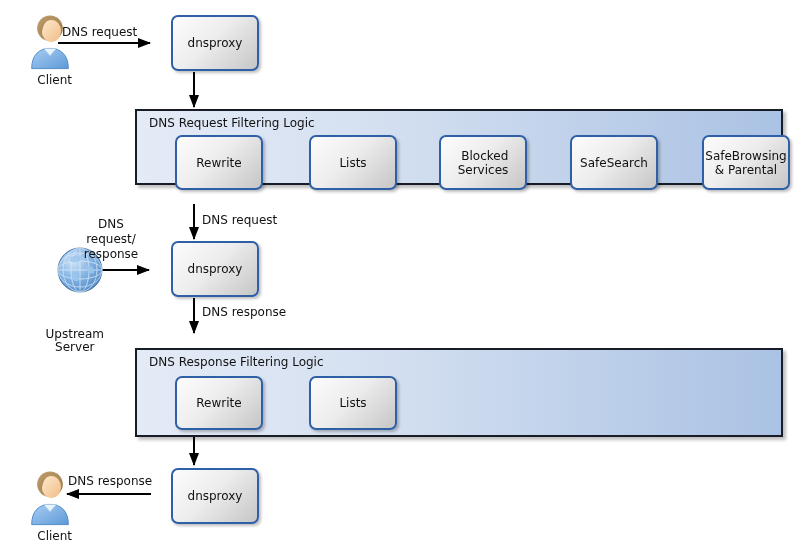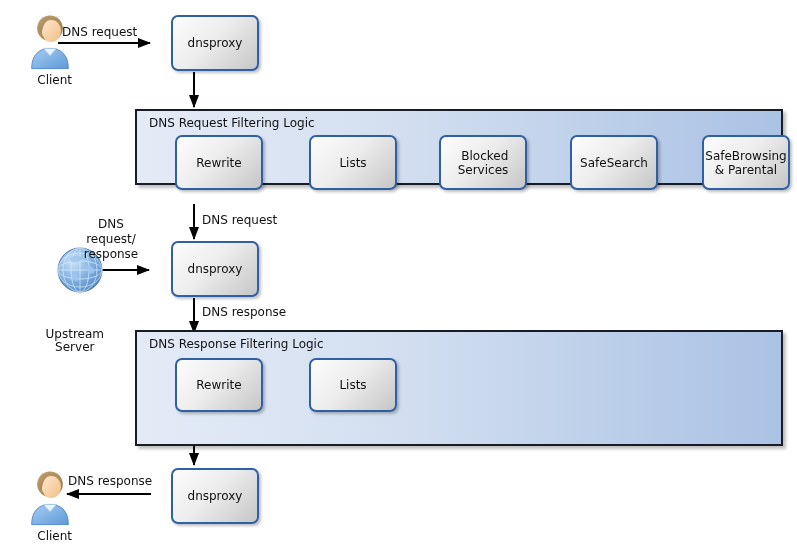--- a/index.html
+++ b/index.html
@@ -133,21 +133,21 @@
   <div class="edge-label" style="left:75px;top:217px;width:72px;text-align:center;">DNS
 request/
 response</div>
 
   <div class="node proxy" style="left:151px;top:241px;">
     <span>dnsproxy</span>
   </div>
 
   <div class="edge-label" style="left:202px;top:305px;">DNS response</div>
 
-  <div class="container" style="top:330px;height:116px;">
+  <div class="container" style="top:348px;height:89px;">
     <div class="container-title">DNS Response Filtering Logic</div>
     <div class="node step" style="left:18px;top:26px;height:54px;"><span>Rewrite</span></div>
     <div class="node step" style="left:152px;top:26px;height:54px;"><span>Lists</span></div>
   </div>
 
   <div class="node proxy" style="left:151px;top:468px;">
     <span>dnsproxy</span>
   </div>
   <div class="edge-label" style="left:68px;top:474px;">DNS response</div>
 

